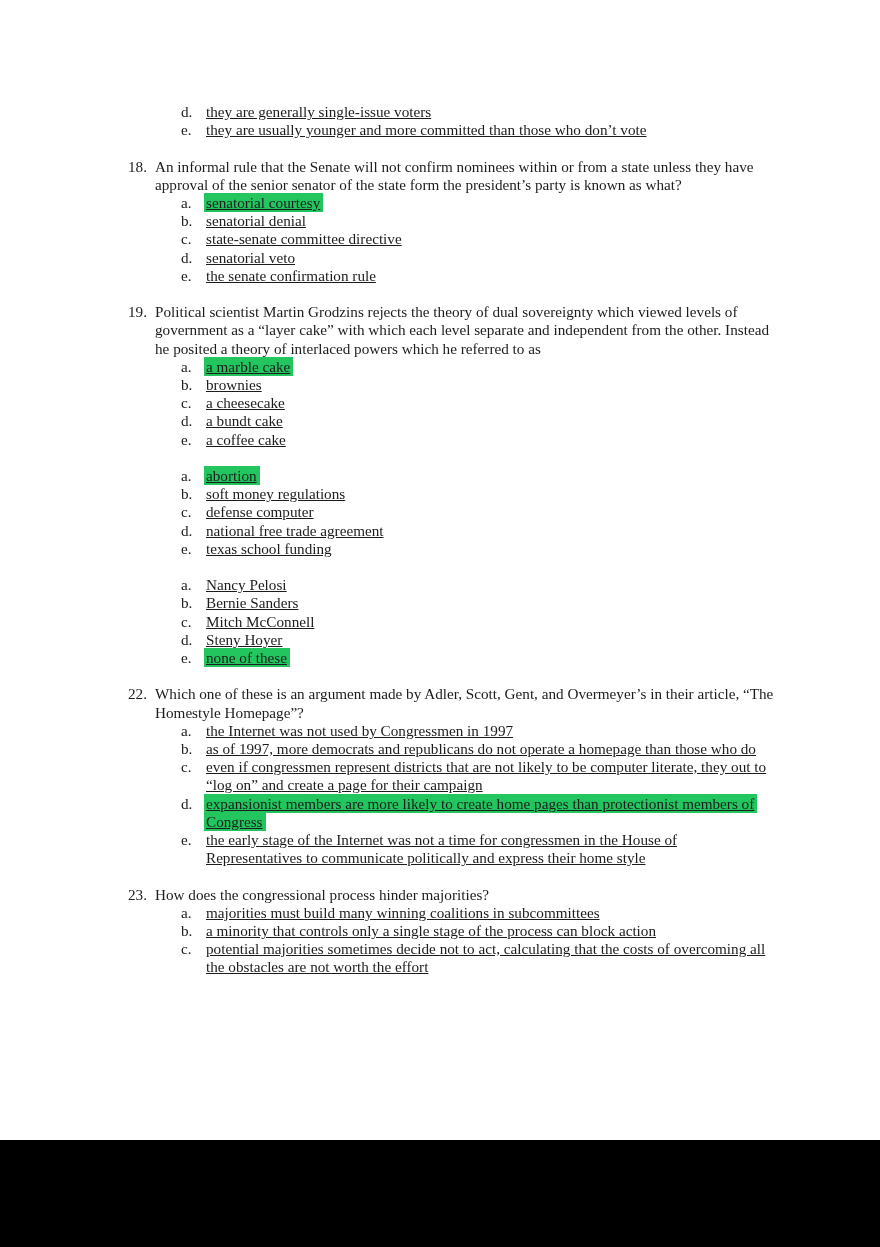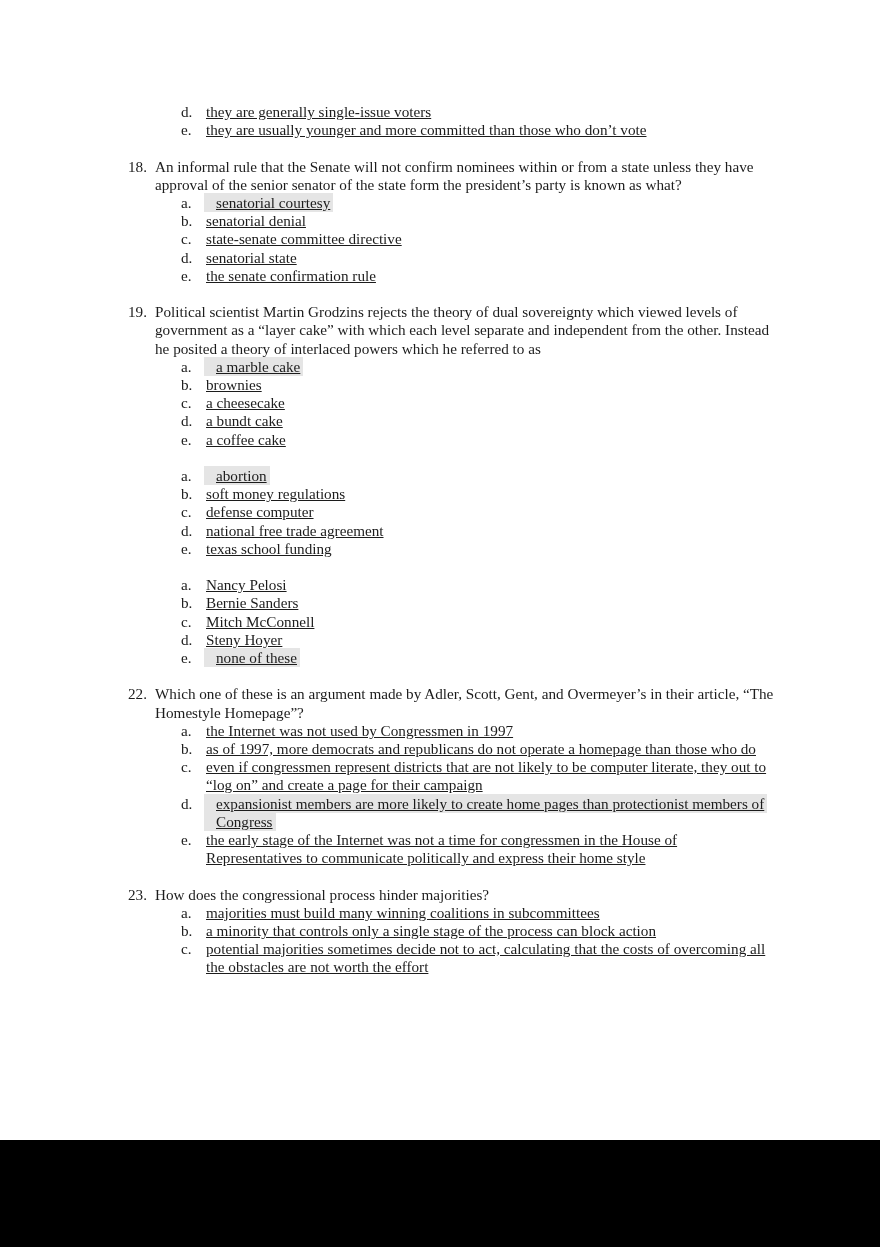--- a/index.html
+++ b/index.html
@@ -22,22 +22,22 @@
     color: #1c1c1c;
   }
   .question { margin-top: 18.2px; }
   .q-row { display: flex; justify-content: center; }
   .q-num { flex: 0 0 27px; width: 27px; }
   .q-text { flex: 1; }
   .opt { display: flex; margin-left: 53px; }
   .opt-letter { flex: 0 0 25px; width: 25px; }
   .opt-text { flex: 1; text-decoration: underline; }
   .hl {
-    background: #e5e5e5;
-    padding: 1px 3px 1px 12px;
+    background: #22c55e;
+    padding: 1px 3px 1px 2px;
     margin-left: -2px;
     -webkit-box-decoration-break: clone;
     box-decoration-break: clone;
   }
   .bottom-bar {
     position: absolute;
     left: 0; bottom: 0;
     width: 100%; height: 107px;
     background: #000000;
   }
@@ -71,21 +71,21 @@
       <div class="opt">
         <span class="opt-letter">b.</span>
         <span class="opt-text">senatorial denial</span>
       </div>
       <div class="opt">
         <span class="opt-letter">c.</span>
         <span class="opt-text">state-senate committee directive</span>
       </div>
       <div class="opt">
         <span class="opt-letter">d.</span>
-        <span class="opt-text">senatorial state</span>
+        <span class="opt-text">senatorial veto</span>
       </div>
       <div class="opt">
         <span class="opt-letter">e.</span>
         <span class="opt-text">the senate confirmation rule</span>
       </div>
     </div>
 
     <div class="question">
       <div class="q-row">
         <span class="q-num">19.</span>

